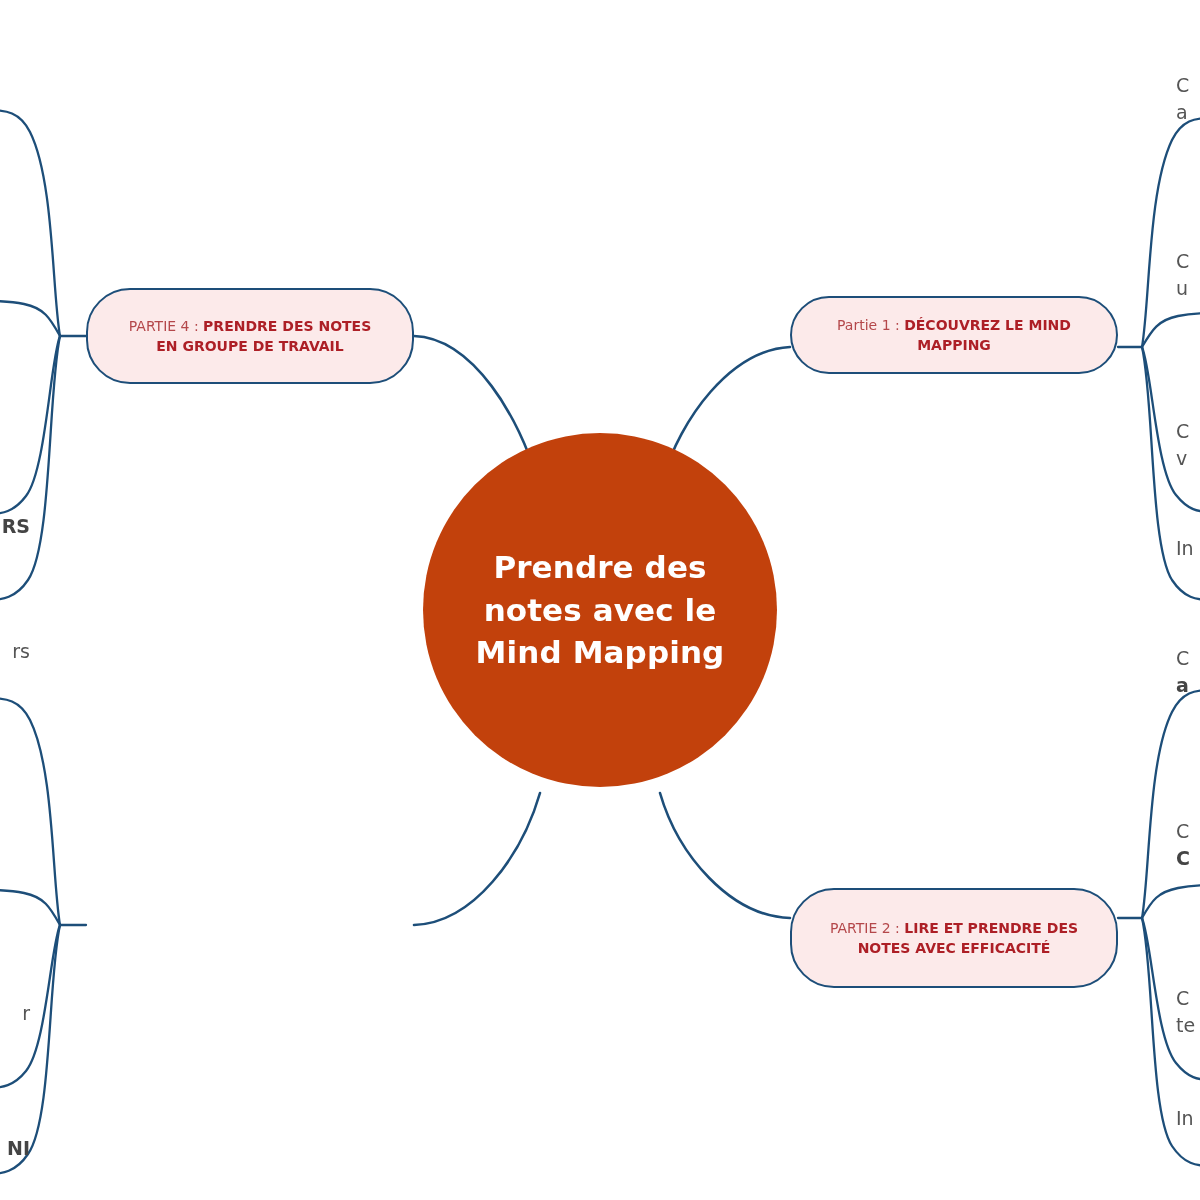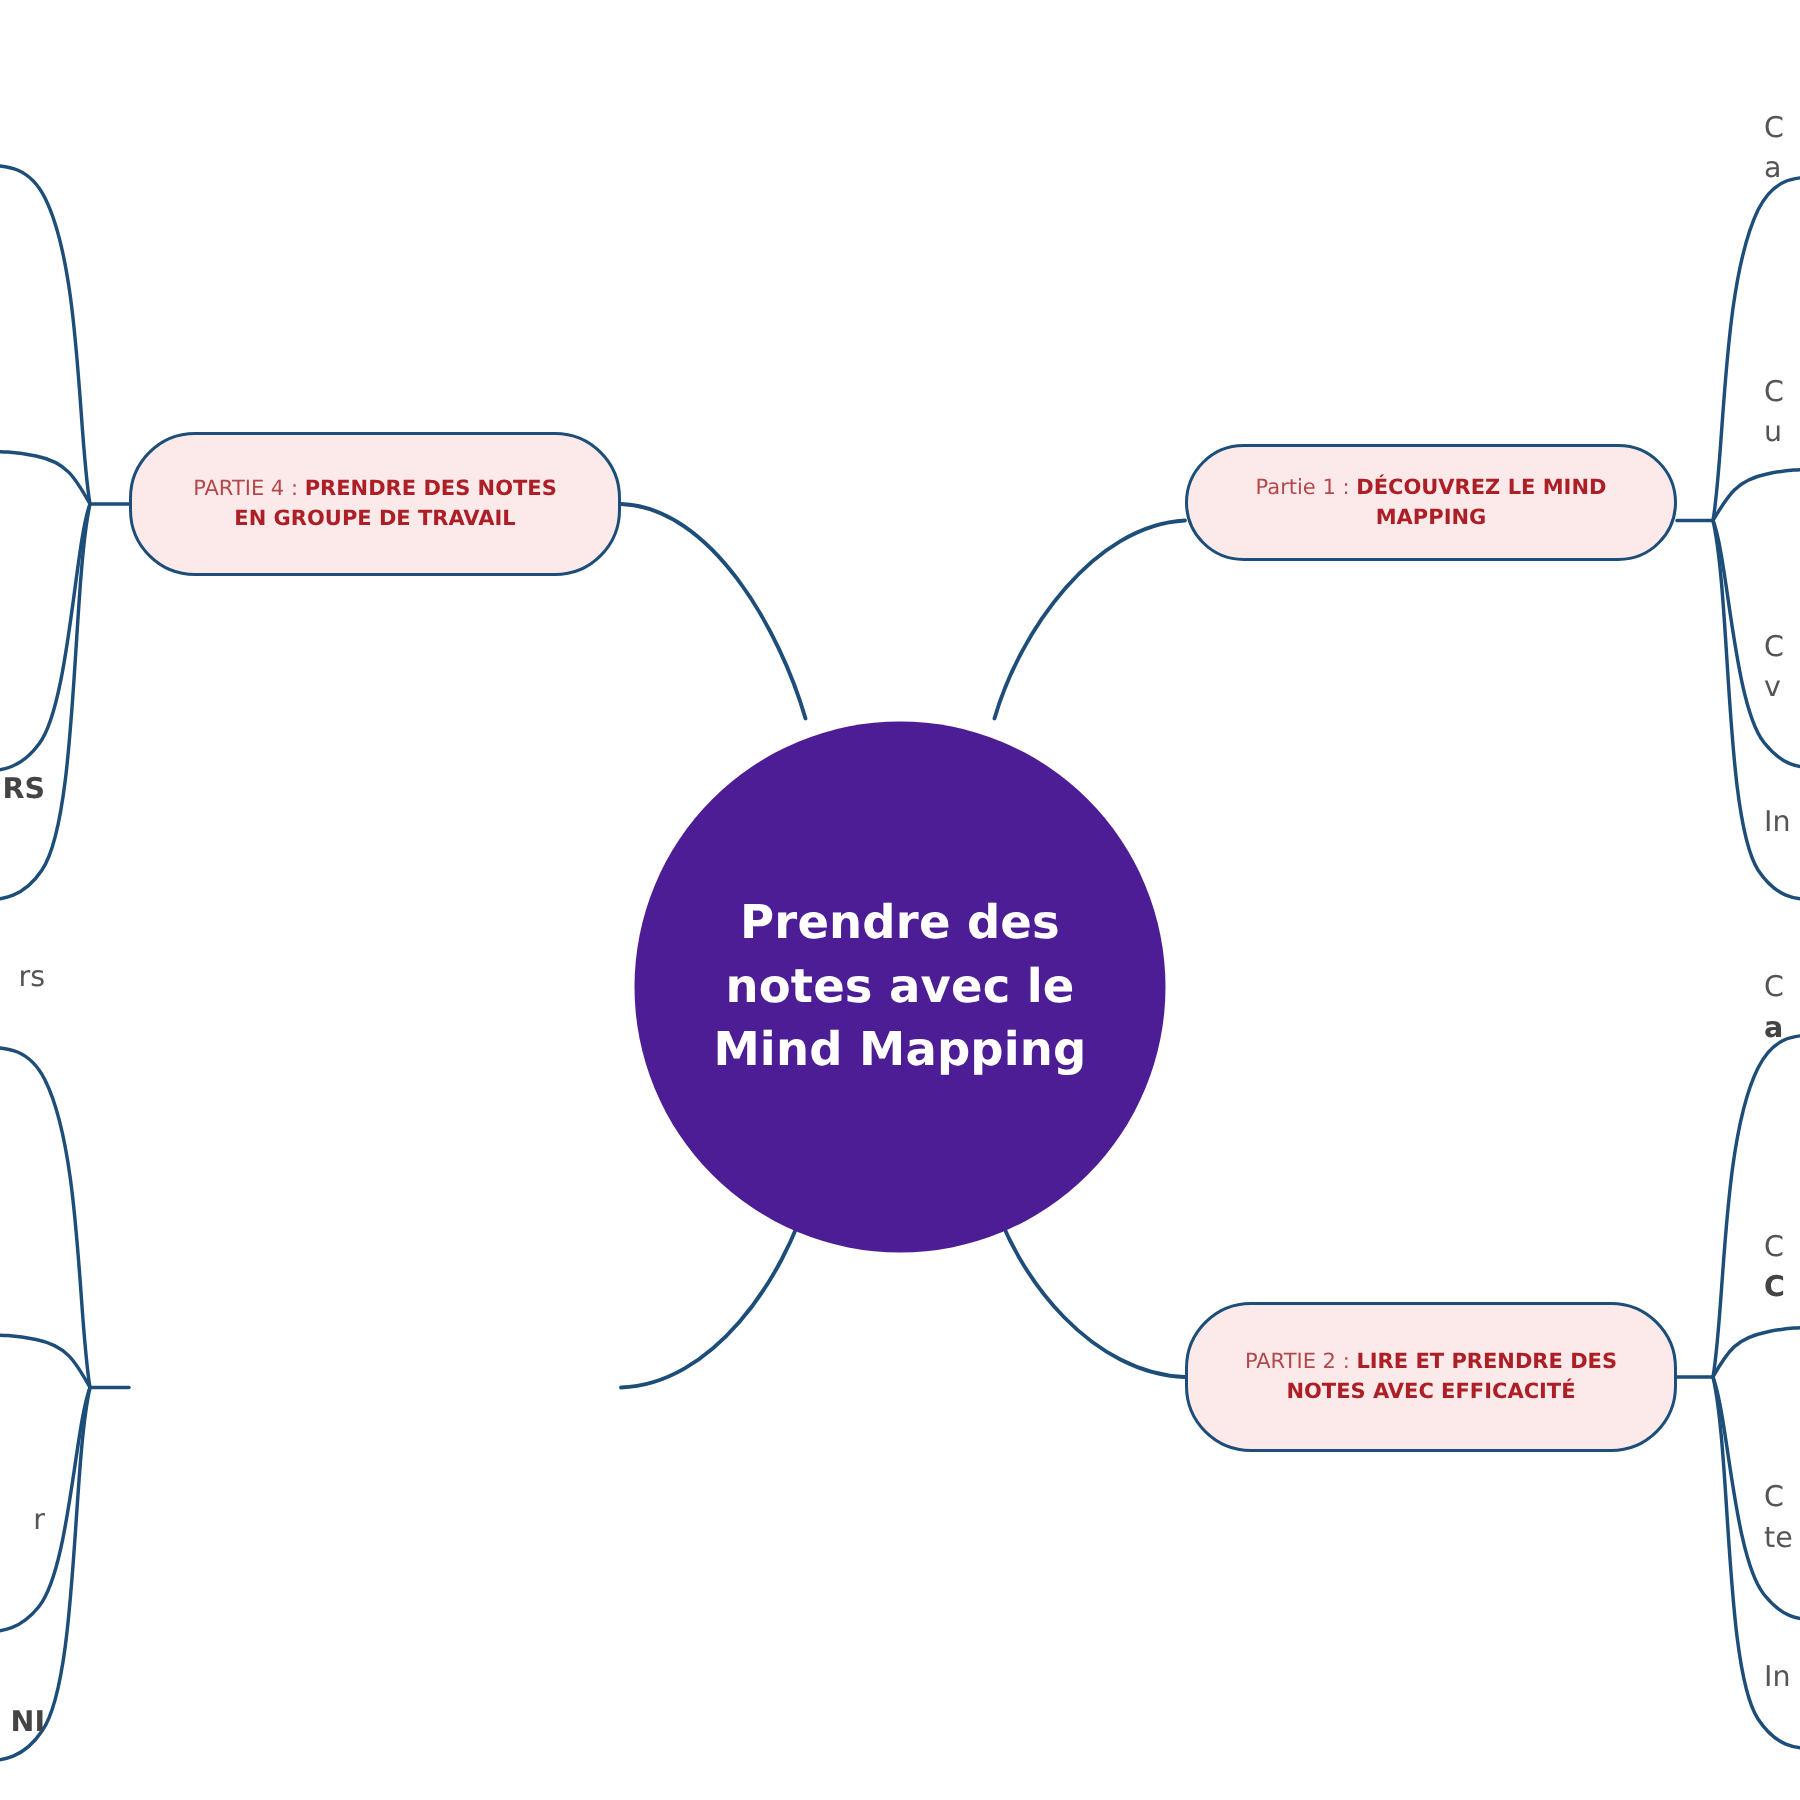--- a/index.html
+++ b/index.html
@@ -36,25 +36,25 @@
     fill: none;
     stroke: #1d4e79;
     stroke-width: 2.3;
     stroke-linecap: round;
   }
 
   
   .center-node {
     position: absolute;
     left: 423px;
-    top: 481px;
+    top: 433px;
     width: 354px;
     height: 354px;
     border-radius: 50%;
-    background: #4c1d95;
+    background: #c2410c;
     display: flex;
     align-items: center;
     justify-content: center;
     text-align: center;
     z-index: 5;
   }
   .center-node .center-label {
     color: #ffffff;
     font-size: 31px;
     font-weight: bold;
@@ -85,21 +85,21 @@
   .pill .pre {
     font-weight: normal;
     color: #b4474a;
   }
   .pill .strong {
     font-weight: bold;
     color: #ad1f26;
   }
 
   #pill-p1 { left: 790px; top: 296px; width: 328px; height: 78px; }
-  #pill-p2 { left: 790px; top: 868px; width: 328px; height: 100px; }
+  #pill-p2 { left: 790px; top: 888px; width: 328px; height: 100px; }
   #pill-p3 { left: 86px; top: 886px; width: 328px; height: 78px; }
   #pill-p4 { left: 86px; top: 288px; width: 328px; height: 96px; }
 
   
   .sub-label {
     position: absolute;
     font-size: 19px;
     line-height: 1.42;
     color: #555555;
     white-space: nowrap;

